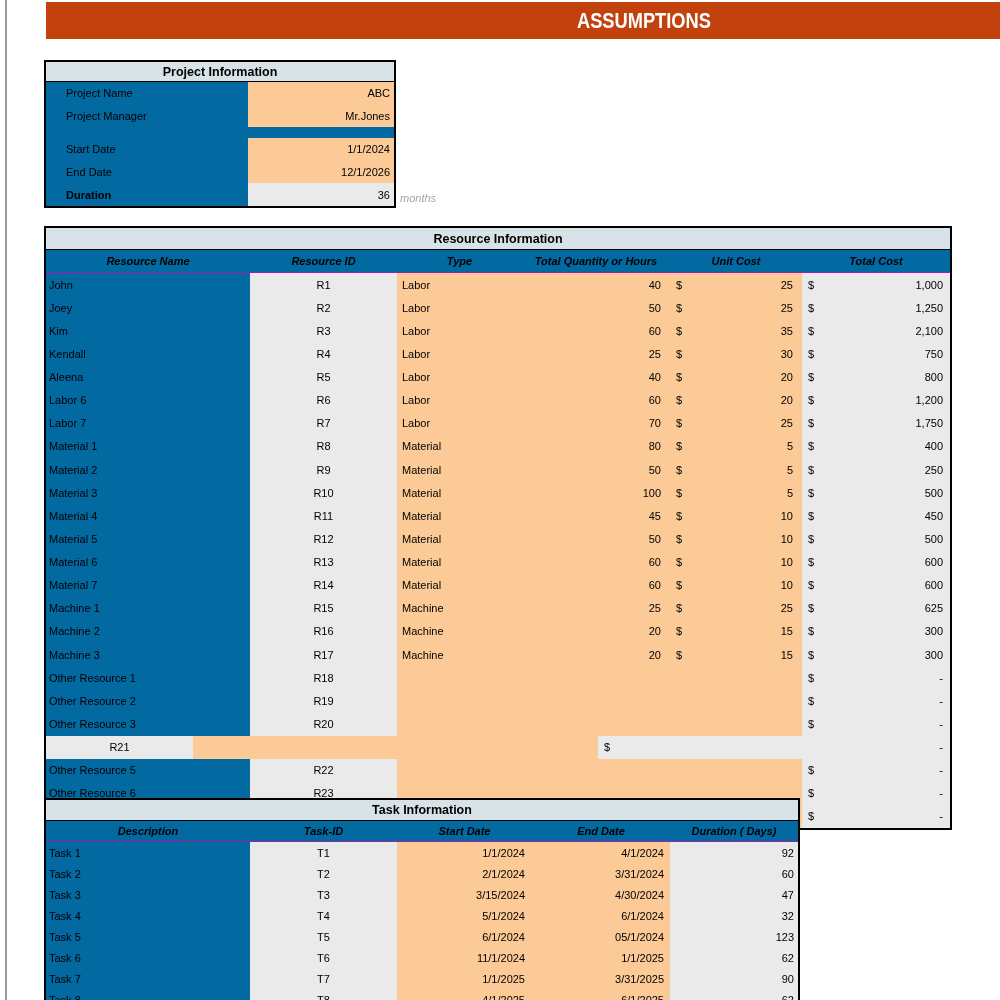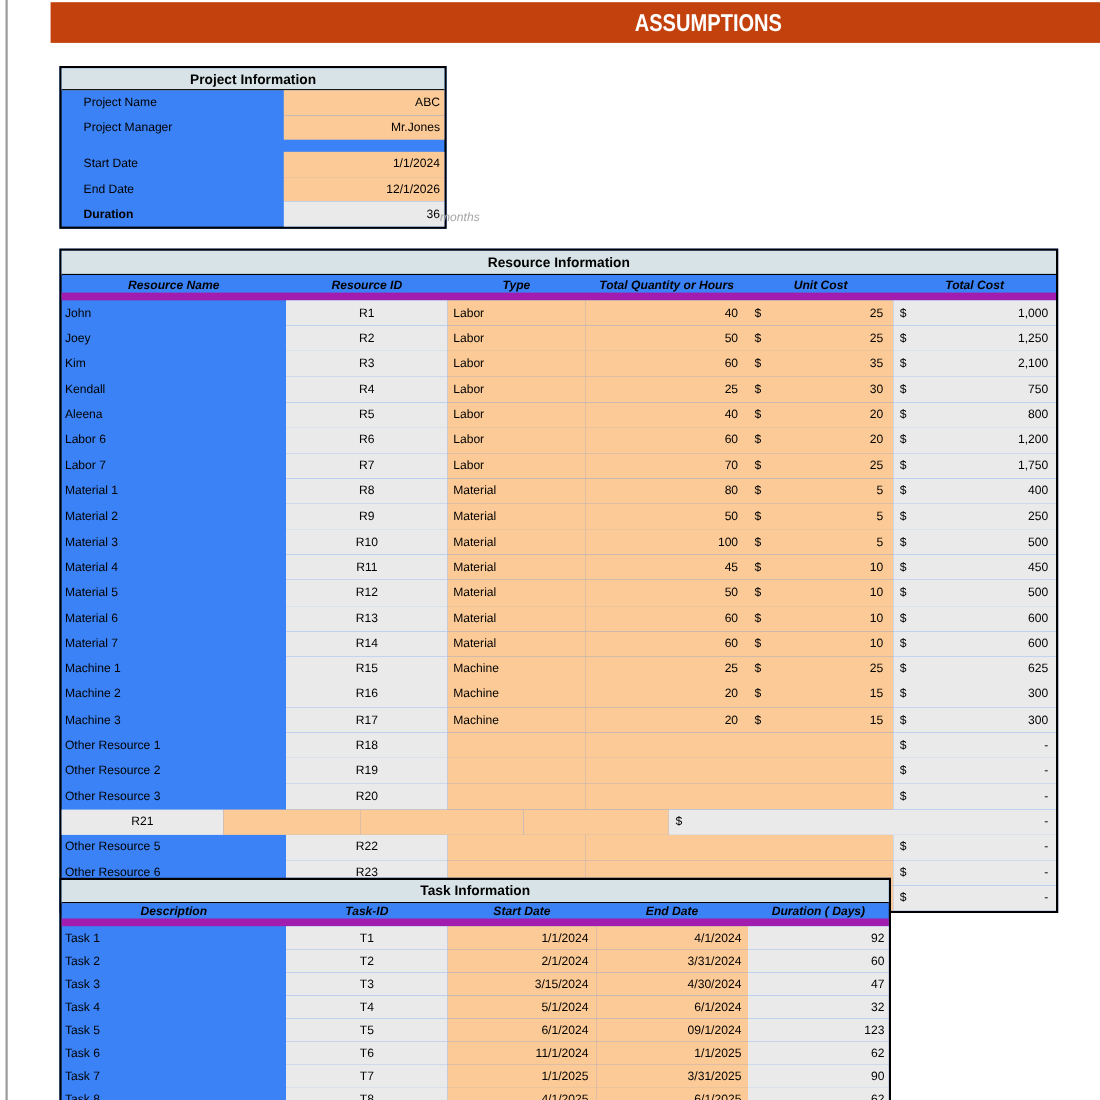--- a/index.html
+++ b/index.html
@@ -7,26 +7,26 @@
   .page{position:relative;width:1000px;height:1000px;}
   .vline{position:absolute;left:5px;top:0;width:2px;height:1000px;background:#9a9a9a;}
 
   
   .banner{position:absolute;left:46px;top:2px;width:954px;height:37px;background:#c2410c;}
   .banner-title{position:absolute;left:531px;top:0;height:37px;line-height:37px;
     font-size:22px;font-weight:bold;color:#ffffff;letter-spacing:0px;
     transform:scaleX(0.83);transform-origin:left center;white-space:nowrap;}
 
   
-  .tbl{position:absolute;border:2px solid #000;box-sizing:border-box;background:#3b82f6;
-    display:flex;flex-direction:column;font-size:11px;margin-left:10px;}
+  .tbl{position:absolute;border:2px solid #000;box-sizing:border-box;background:#0369a1;
+    display:flex;flex-direction:column;font-size:11px;}
   .tbl *{box-sizing:border-box;}
   .sec-hdr{background:#d7e3e6;border-bottom:1px solid #000;font-weight:bold;font-size:12.5px;
     display:flex;align-items:center;justify-content:center;flex:0 0 auto;}
-  .col-hdr{display:flex;border-bottom:7px solid #a21caf;flex:0 0 auto;align-items:flex-end;
+  .col-hdr{display:flex;border-bottom:1px solid #a21caf;flex:0 0 auto;align-items:center;
     font-weight:bold;font-style:italic;}
   .col-hdr .hc{text-align:center;}
   .body{display:flex;flex-direction:column;flex:1 1 auto;}
   .row{display:flex;flex:1 1 auto;align-items:center;white-space:nowrap;}
 
   
   .ptable{left:44px;top:60px;width:352px;height:148px;}
   .ptable .sec-hdr{height:20px;}
   .prow{display:flex;flex:1 1 auto;align-items:center;}
   .plabel{width:202px;padding-left:20px;}
@@ -467,21 +467,21 @@
           <div class="cell tc-desc">Task 4</div>
           <div class="cell center tc-id bg-gray">T4</div>
           <div class="cell right tc-start bg-orange">5/1/2024</div>
           <div class="cell right tc-end bg-orange">6/1/2024</div>
           <div class="cell right tc-days bg-gray">32</div>
         </div>
         <div class="row">
           <div class="cell tc-desc">Task 5</div>
           <div class="cell center tc-id bg-gray">T5</div>
           <div class="cell right tc-start bg-orange">6/1/2024</div>
-          <div class="cell right tc-end bg-orange">09/1/2024</div>
+          <div class="cell right tc-end bg-orange">05/1/2024</div>
           <div class="cell right tc-days bg-gray">123</div>
         </div>
         <div class="row">
           <div class="cell tc-desc">Task 6</div>
           <div class="cell center tc-id bg-gray">T6</div>
           <div class="cell right tc-start bg-orange">11/1/2024</div>
           <div class="cell right tc-end bg-orange">1/1/2025</div>
           <div class="cell right tc-days bg-gray">62</div>
         </div>
         <div class="row">

